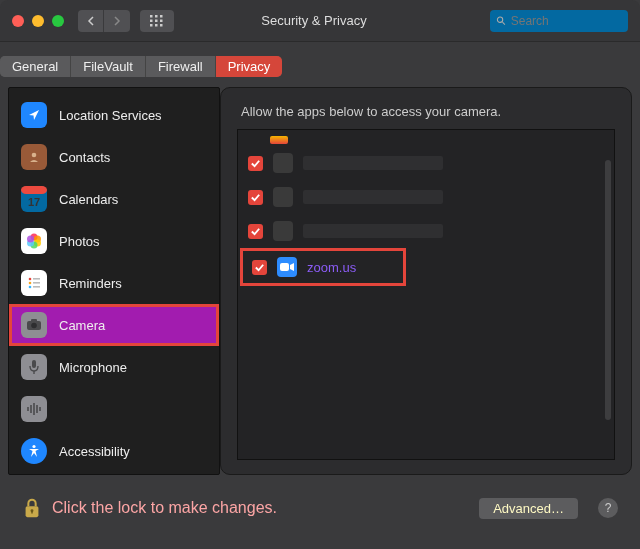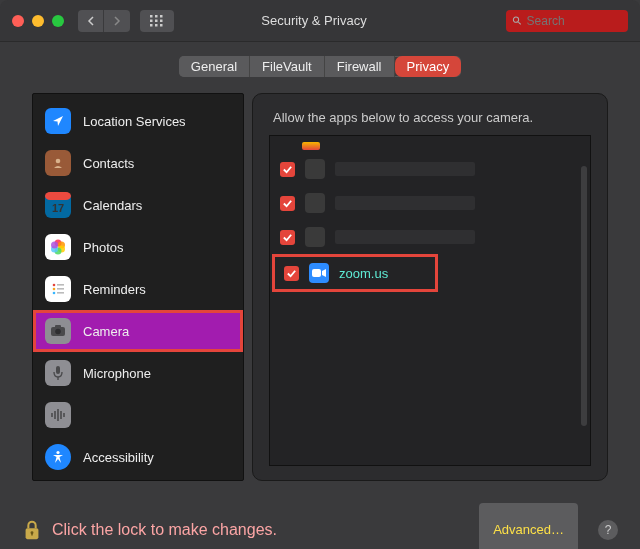--- a/index.html
+++ b/index.html
@@ -44,46 +44,46 @@
     background: #505053; border-radius: 4px;
     display:flex; align-items:center; justify-content:center;
   }
   .wintitle {
     position: absolute; left: 0; right: 12px;
     text-align: center; font-size: 13px; color: #ddd; pointer-events: none;
     font-weight: 500;
   }
   .searchwrap {
     margin-left: auto;
-    width: 122px; height: 22px;
-    background: #b91c1c; border-radius:4px;
+    width: 138px; height: 22px;
+    background: #0369a1; border-radius:4px;
     display:flex; align-items:center; padding:0 6px;
     color:#aaa; gap:5px;
   }
   .searchwrap input {
     background:transparent; border:none; outline:none;
     color:#ccc; font-size:12px; width:100%;
   }
   
   .tabrow {
-    display:flex; justify-content:center; padding:14px 0 16px;
+    display:flex; padding:14px 0 10px;
   }
   .seg {
     display:flex; border-radius:5px; overflow:hidden;
     box-shadow: 0 0 0 1px #555 inset;
   }
   .segbtn {
     background:#5a5a5c; color:#eee; font-size:13px; padding:3px 12px;
     border-right:1px solid #444;
   }
   .segbtn:last-child { border-right:none; }
-  .segbtn.active { background:#d5463a; color:#fff;border-radius:7px; }
+  .segbtn.active { background:#d5463a; color:#fff; }
   
   .content {
-    display:flex; gap:8px; padding:0 32px 12px;
+    display:flex; padding:0 8px 12px;
     height: 400px;
   }
   .sidebar {
     width: 212px;
     background:#1f1f1f;
     border:1px solid #111;
     border-radius:2px;
     overflow:hidden;
     padding-top:6px;
   }
@@ -148,21 +148,21 @@
   }
   
   .footer {
     display:flex; align-items:center; padding:10px 22px 14px;
     gap:10px;
   }
   .locktext { color:#fca5a5; font-size:16px; }
   .advbtn {
     margin-left:auto;
     background:#5c5c5e; border-radius:4px;
-    padding:19px 14px; font-size:13px; color:#fde047;
+    padding:3px 14px; font-size:13px; color:#fef9c3;
   }
   .helpbtn {
     width:20px; height:20px; border-radius:10px; background:#5c5c5e;
     display:flex; align-items:center; justify-content:center;
     color:#ccc; font-size:12px; margin-left:10px;
   }
 </style>
 </head>
 <body>
 
@@ -357,21 +357,21 @@
             <svg viewBox="0 0 12 12">
               <path d="M2 6 L5 9 L10 3" stroke="#fff" stroke-width="2" fill="none"></path>
             </svg>
           </div>
         <div class="appicon" style="background:#2d8cff">
           <svg width="20" height="20" viewBox="0 0 20 20">
               <rect x="3" y="6" width="9" height="8" rx="2" fill="#fff"></rect>
               <path d="M13 8 L17 6 L17 14 L13 12 Z" fill="#fff"></path>
             </svg>
         </div>
-        <span style="color:#5eead4">zoom.us</span>
+        <span style="color:#8b5cf6">zoom.us</span>
       </div>
       <div class="scrollbar"></div>
     </div>
   </div>
 </div>
 
 <div class="footer">
   <svg width="20" height="22" viewBox="0 0 20 24">
     <rect x="3" y="10" width="14" height="12" rx="2" fill="#c9a94a"></rect>
     <path d="M6 10 V7 a4 4 0 0 1 8 0 V10" stroke="#c9a94a" stroke-width="2.2" fill="none"></path>

